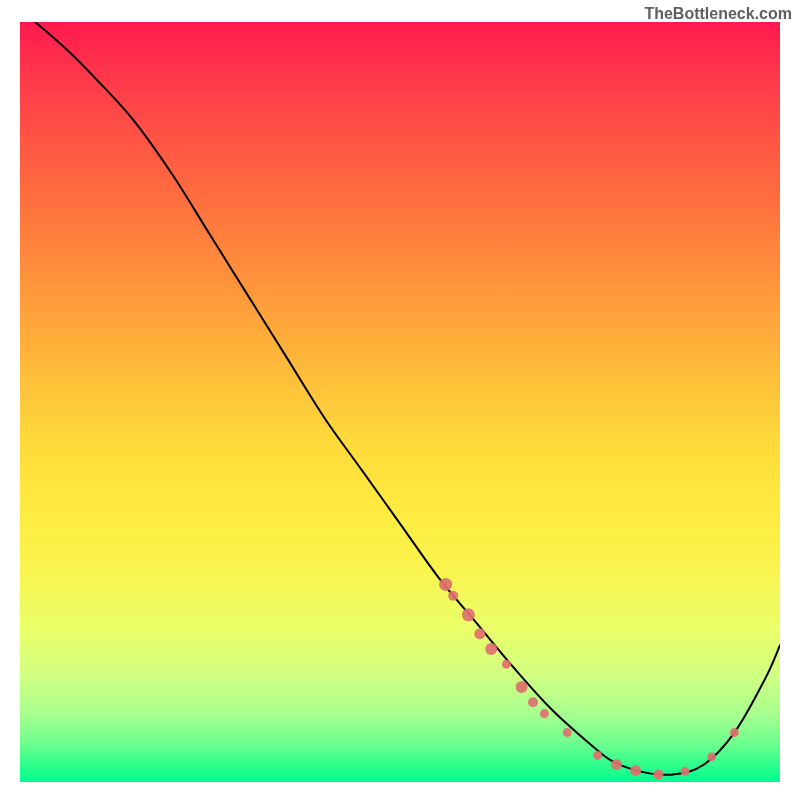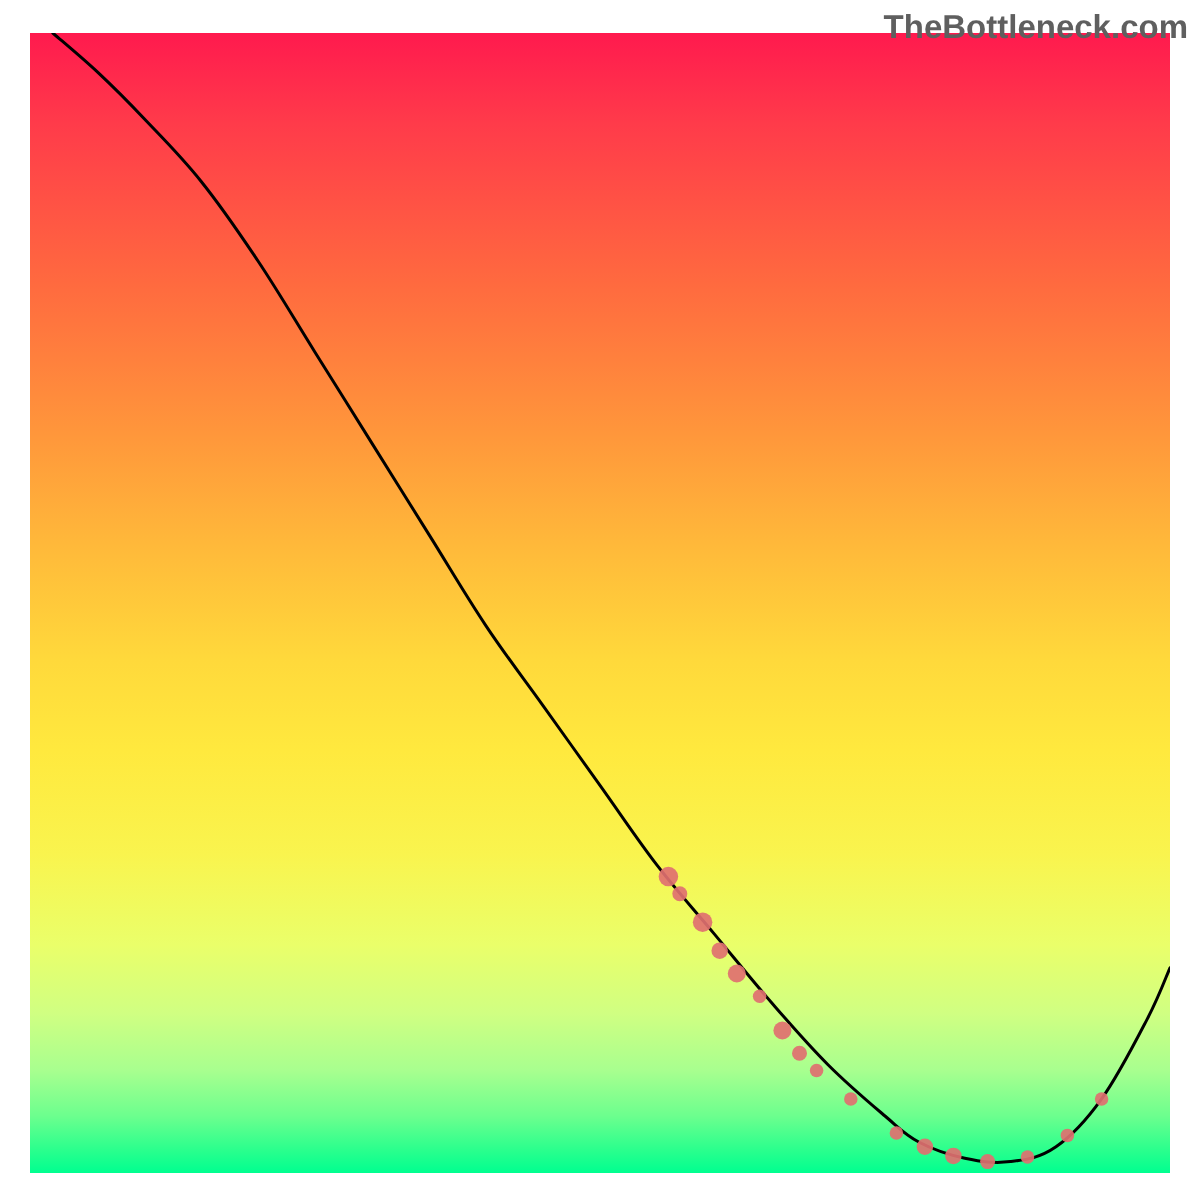--- a/index.html
+++ b/index.html
@@ -7,21 +7,21 @@
   .canvas {
     position: relative;
     width: 800px;
     height: 800px;
     background: #ffffff;
   }
   .watermark {
     position: absolute;
     top: 5px;
     right: 8px;
-    font-size: 22px;
+    font-size: 16px;
     font-weight: bold;
     color: #5f5f5f;
     z-index: 10;
   }
   .plot-area {
     position: absolute;
     left: 20px;
     top: 22px;
     width: 760px;
     height: 760px;

